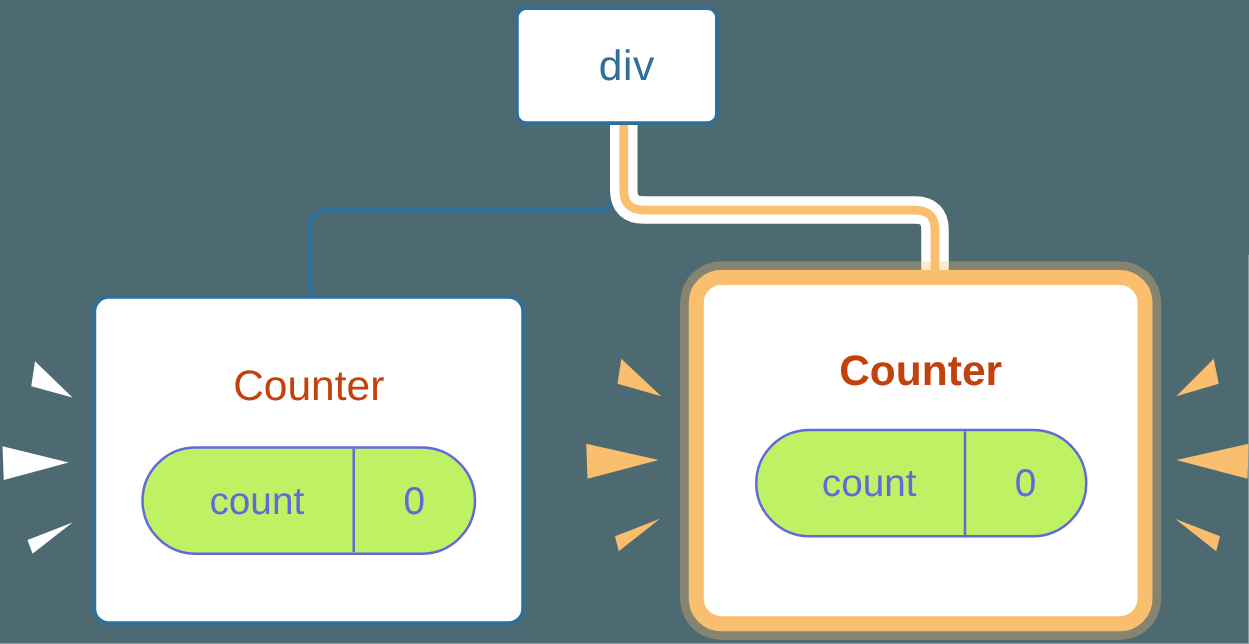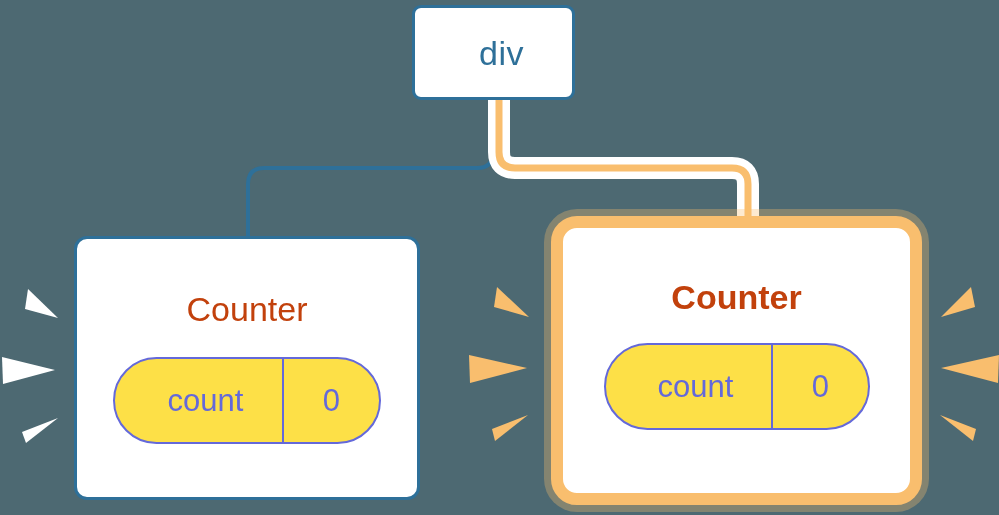--- a/index.html
+++ b/index.html
@@ -97,21 +97,21 @@
     font-weight: 700;
   }
 
   
   .state-pill {
     display: flex;
     align-items: stretch;
     border: 2px solid #6469da;
     border-radius: 999px;
     overflow: hidden;
-    background: #fde047;
+    background: #bef264;
     box-sizing: border-box;
   }
   .node-counter-left .state-pill {
     margin-top: 31px;
     width: 268px;
     height: 87px;
   }
   .node-counter-right .state-pill {
     margin-top: 29px;
     width: 266px;

